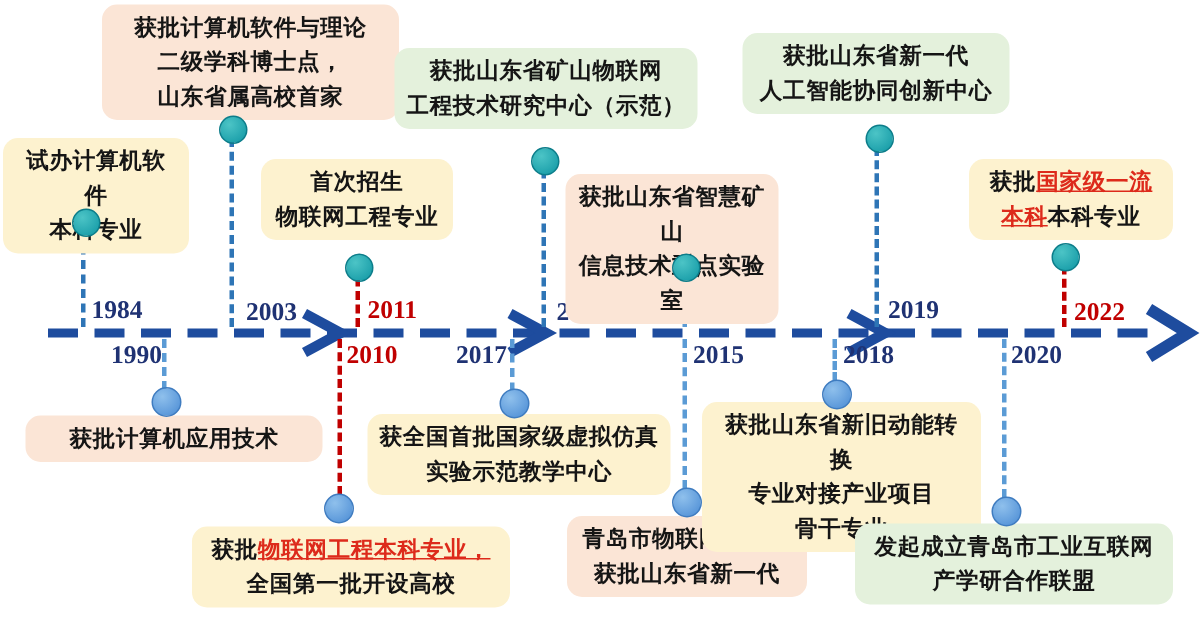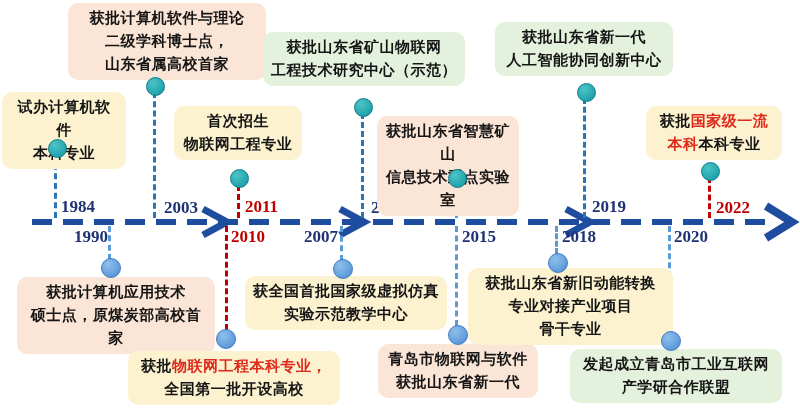--- a/index.html
+++ b/index.html
@@ -9,21 +9,21 @@
   }
   
   .box{
     position:absolute;box-sizing:border-box;border-radius:10px;
     padding:4px 8px;text-align:center;font-weight:bold;font-size:15px;
     line-height:23px;color:#151515;letter-spacing:0.5px;
   }
   .cream{background:#fdf2cf;}
   .peach{background:#fbe5d6;}
   .green{background:#e4f1dc;}
-  .hl{color:#dd2a1b;}
+  .hl{color:#dd2a1b;text-decoration:underline;}
   
   .year{
     position:absolute;font-family:"Liberation Serif","DejaVu Serif",serif;
     font-weight:bold;font-size:17px;color:#1f3273;white-space:nowrap;
   }
   .year.red{color:#c00000;}
   
   .stem{position:absolute;width:0;}
   .stem.ba{border-left:3px dashed #2e75b6;}
   .stem.bl{border-left:3px dashed #5b9bd5;}
@@ -70,21 +70,21 @@
   <div class="stem bl" style="left:668px;top:226px;height:106px"></div>
 
   <div class="year" style="left:61px;top:197px">1984</div>
   <div class="year" style="left:164px;top:198px">2003</div>
   <div class="year red" style="left:245px;top:197px">2011</div>
   <div class="year" style="left:371px;top:198px">2014</div>
   <div class="year" style="left:592px;top:197px">2019</div>
   <div class="year red" style="left:716px;top:198px">2022</div>
   <div class="year" style="left:74px;top:227px">1990</div>
   <div class="year red" style="left:231px;top:227px">2010</div>
-  <div class="year" style="left:304px;top:227px">2007</div>
+  <div class="year" style="left:304px;top:227px">2017</div>
   <div class="year" style="left:462px;top:227px">2015</div>
   <div class="year" style="left:562px;top:227px">2018</div>
   <div class="year" style="left:674px;top:227px">2020</div>
 
   <div class="box cream" style="left:2px;top:92px;width:124px">
     <div>试办计算机软件</div>
     <div>本科专业</div>
   </div>
   <div class="box peach" style="left:68px;top:3px;width:198px">
     <div>获批计算机软件与理论</div>
@@ -107,35 +107,34 @@
     <div>获批山东省新一代</div>
     <div>人工智能协同创新中心</div>
   </div>
   <div class="box cream" style="left:646px;top:106px;width:136px">
     <div><span>获批</span><span class="hl">国家级一流</span></div>
     <div><span class="hl">本科</span><span>本科专业</span></div>
   </div>
 
   <div class="box peach" style="left:17px;top:277px;width:198px">
     <div>获批计算机应用技术</div>
-    <div>硕士点，原煤炭部高校首家</div>
   </div>
   <div class="box cream" style="left:128px;top:351px;width:212px">
     <div><span>获批</span><span class="hl">物联网工程本科专业，</span></div>
     <div>全国第一批开设高校</div>
   </div>
   <div class="box cream" style="left:245px;top:276px;width:202px">
     <div>获全国首批国家级虚拟仿真</div>
     <div>实验示范教学中心</div>
   </div>
   <div class="box peach" style="left:378px;top:344px;width:160px">
     <div>青岛市物联网与软件</div>
     <div>获批山东省新一代</div>
   </div>
-  <div class="box cream" style="left:468px;top:268px;width:205px">
+  <div class="box cream" style="left:468px;top:268px;width:186px">
     <div>获批山东省新旧动能转换</div>
     <div>专业对接产业项目</div>
     <div>骨干专业</div>
   </div>
   <div class="box green" style="left:570px;top:349px;width:212px">
     <div>发起成立青岛市工业互联网</div>
     <div>产学研合作联盟</div>
   </div>
 
   <div class="dot teal" style="left:48px;top:139px"></div>

